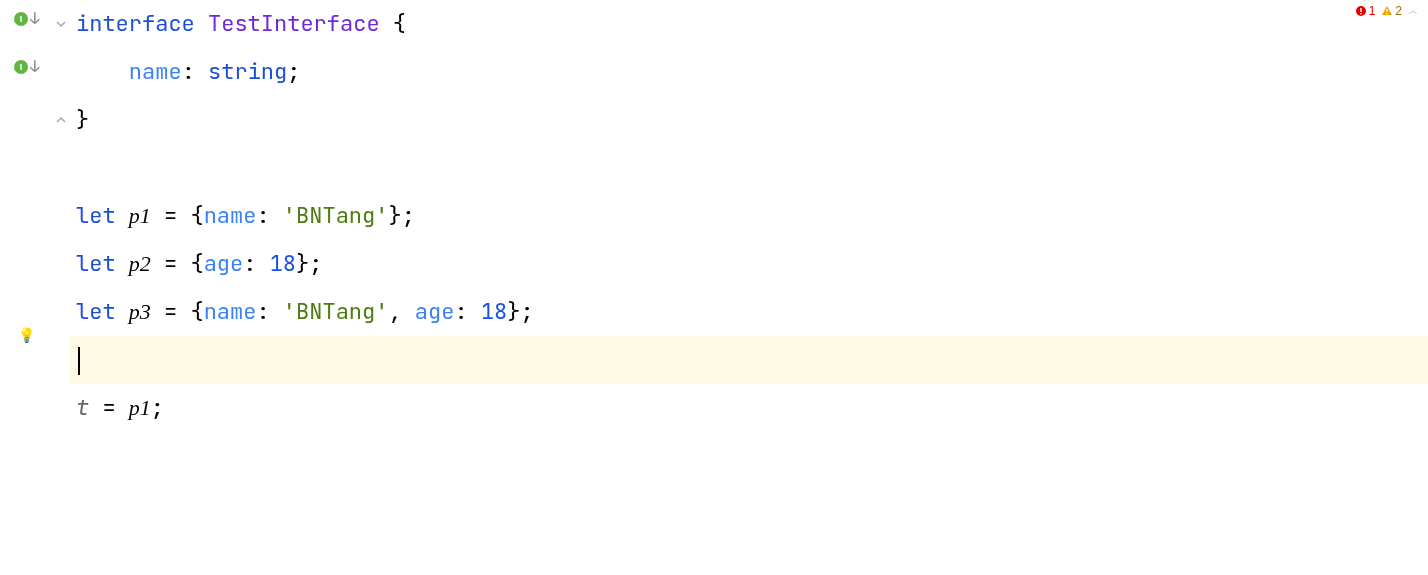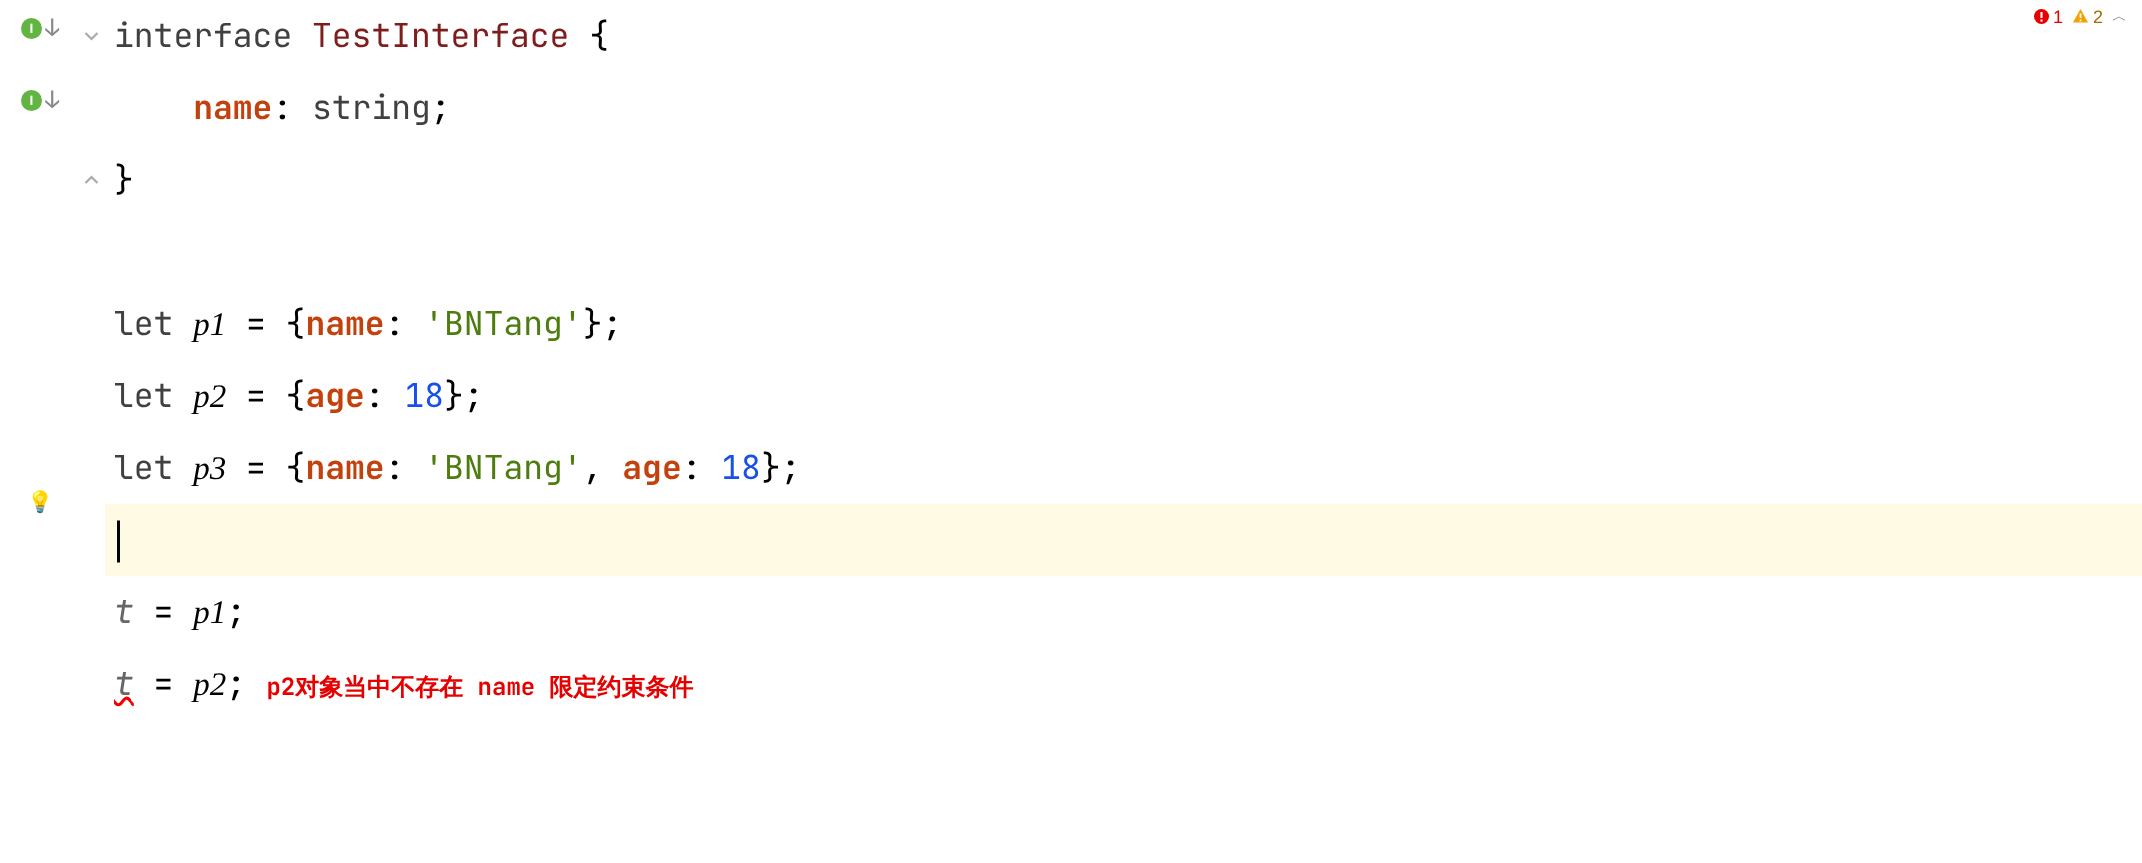--- a/index.html
+++ b/index.html
@@ -85,23 +85,23 @@
       vertical-align: middle;
       margin-left: 2px;
     }
     .bulb {
       position: absolute;
       left: -52px;
       top: 326px;
       font-size: 14px;
       z-index: 10;
     }
-    .kw { color: #404040; }
-    .type { color: #7f1d1d; }
-    .prop { color: #c2410c; font-weight: bold; }
+    .kw { color: #1d4ed8; }
+    .type { color: #6d28d9; }
+    .prop { color: #3b82f6; }
     .str { color: #4d7c0f; }
     .num { color: #1750eb; }
     .var-italic { color: #000000; font-style: italic; font-family: Liberation Serif, serif; }
     .punct { color: #000000; }
     .used { color: #666666; font-style: italic; }
     .error-underline {
       text-decoration: underline wavy #f50000;
       text-decoration-thickness: 2px;
     }
     .error-comment {
@@ -185,21 +185,20 @@
 
     <div class="code-line"><span class="kw">let</span><span> </span><span class="var-italic">p2</span><span class="punct"> = {</span><span class="prop">age</span><span class="punct">: </span><span class="num">18</span><span class="punct">};</span></div>
 
     <div class="code-line"><span class="kw">let</span><span> </span><span class="var-italic">p3</span><span class="punct"> = {</span><span class="prop">name</span><span class="punct">: </span><span class="str">'BNTang'</span><span class="punct">, </span><span class="prop">age</span><span class="punct">: </span><span class="num">18</span><span class="punct">};</span></div>
 
     <div class="code-line line-highlight"><span class="cursor"></span></div>
 
 
     <div class="code-line"><span class="used">t</span><span class="punct"> = </span><span class="var-italic">p1</span><span class="punct">;</span></div>
 
-    <div class="code-line"><span class="used error-underline">t</span><span class="punct"> = </span><span class="var-italic">p2</span><span class="punct">;</span><span class="error-comment"> p2对象当中不存在 name 限定约束条件</span></div>
 
 
   </div>
 </div>
 
 <div class="inspection-bar">
   <span class="inspection-error">
     <svg class="error-icon" viewBox="0 0 12 12">
         <circle cx="6" cy="6" r="5" fill="#e60000"></circle>
         <rect x="5.3" y="3" width="1.4" height="4" fill="white"></rect>

